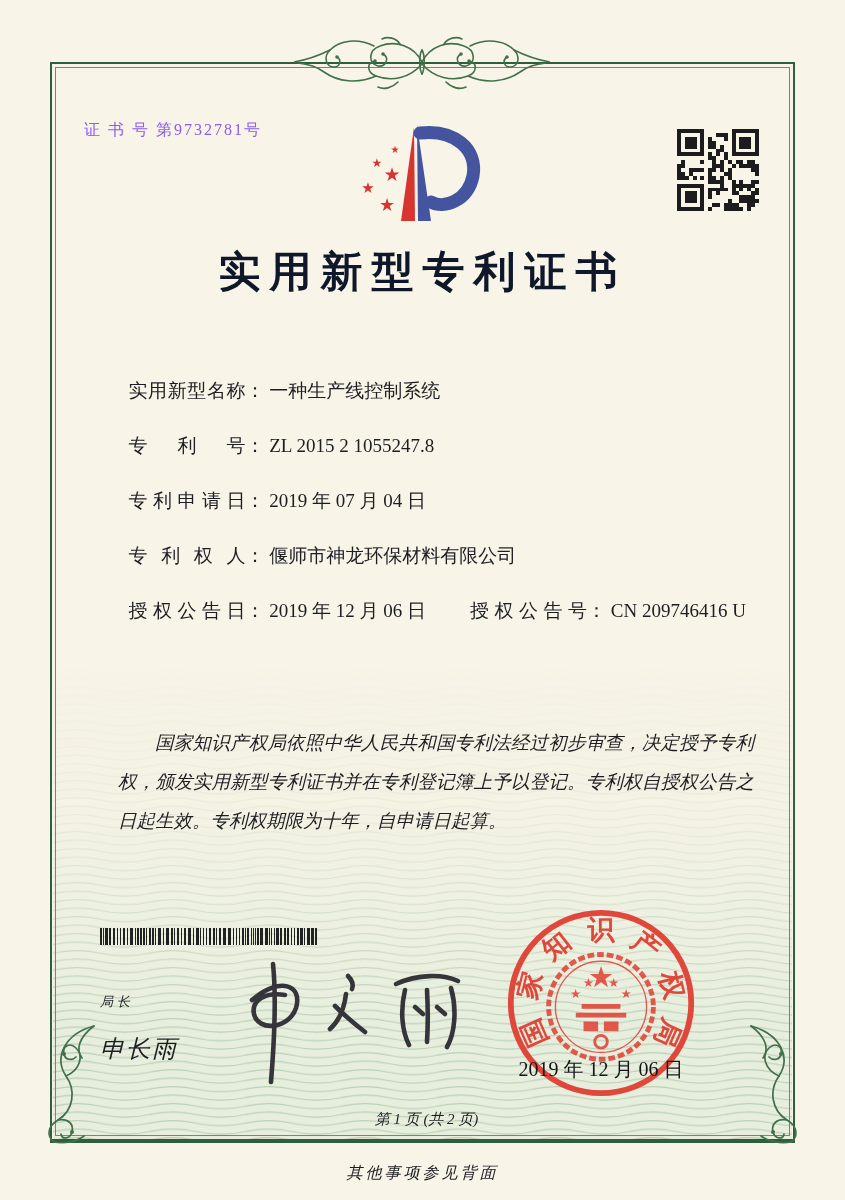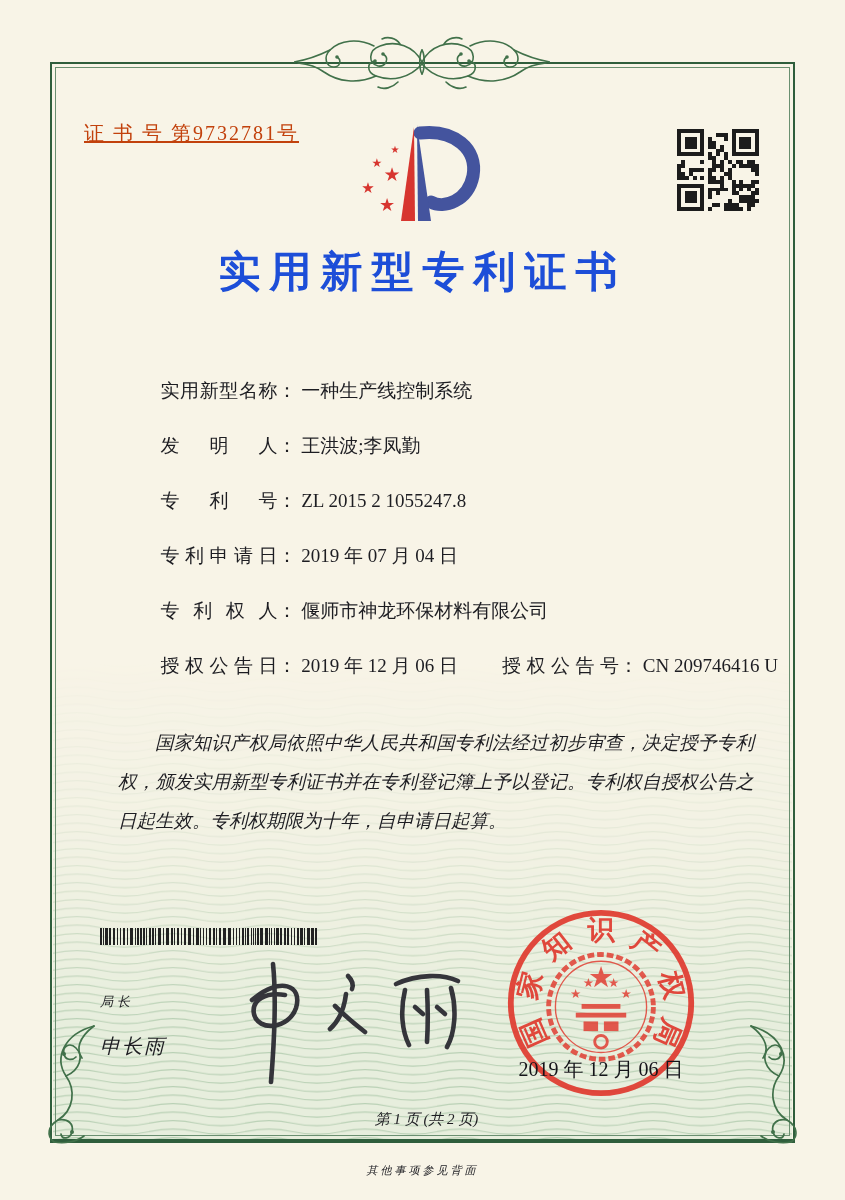--- a/index.html
+++ b/index.html
@@ -5,46 +5,46 @@
   html,body{margin:0;padding:0;background:#d8d4c8;}
   .page{position:relative;width:845px;height:1200px;margin:0 auto;background:#f8f4e7;
         font-family:"Liberation Serif","DejaVu Serif",serif;color:#1d1d22;overflow:hidden;}
   
   .frame{position:absolute;left:50px;top:62px;width:745px;height:1081px;
          border:2px solid #2f5e3c;border-bottom-width:4px;box-sizing:border-box;z-index:4;pointer-events:none;}
   .frame-inner{position:absolute;left:3px;top:3px;right:3px;bottom:3px;border:1px solid #6a8f70;}
   
   .waves{position:absolute;left:53px;top:660px;width:739px;height:481px;z-index:1;}
   
-  .certno{position:absolute;left:84px;top:120px;font-size:20px;letter-spacing:2px;color:#c2410c;white-space:pre;z-index:3;text-decoration:underline;}
+  .certno{position:absolute;left:84px;top:120px;font-size:16px;letter-spacing:2px;color:#8b5cf6;white-space:pre;z-index:3;}
   .logo{position:absolute;left:354px;top:121px;z-index:3;}
   .qr{position:absolute;left:677px;top:129px;width:82px;height:82px;z-index:3;}
   .title{position:absolute;left:0;top:244px;width:100%;text-align:center;font-size:42px;font-weight:bold;
-         letter-spacing:9px;color:#1d4ed8;z-index:3;}
+         letter-spacing:9px;color:#0f172a;z-index:3;}
   
   .fields{position:absolute;left:100px;top:356px;width:680px;font-size:19px;z-index:3;}
   .frow{height:55px;position:relative;white-space:pre;}
-  .flabel{display:inline-block;width:117px;text-align:justify;text-align-last:justify;vertical-align:bottom;margin-left:32px;}
+  .flabel{display:inline-block;width:117px;text-align:justify;text-align-last:justify;vertical-align:bottom;}
   .fvalue{white-space:pre;}
   .grant-no{position:absolute;left:332px;top:0;white-space:pre;}
   
   .bodytext{position:absolute;left:100px;top:706px;width:672px;font-size:18.5px;line-height:39px;
             text-align:justify;z-index:3;}
   .bodytext p{margin:18px;text-indent:2em;}
   .kai{font-style:italic;}
   
   .barcode{position:absolute;left:100px;top:928px;z-index:3;}
   .signer-title{position:absolute;left:100px;top:993px;font-size:13px;letter-spacing:4px;z-index:3;}
-  .signer-name{position:absolute;left:100px;top:1033px;font-size:20px;letter-spacing:2px;z-index:3;}
+  .signer-name{position:absolute;left:100px;top:1033px;font-size:24px;letter-spacing:2px;z-index:3;}
   .autograph{position:absolute;left:228px;top:948px;z-index:3;}
   .seal{position:absolute;left:504px;top:906px;width:194px;height:194px;z-index:3;opacity:.92;}
   .seal-date{position:absolute;left:510px;top:1056px;width:182px;text-align:center;font-size:20px;
              color:#141419;white-space:pre;z-index:5;}
   .page-ind{position:absolute;left:4px;top:1110px;width:100%;text-align:center;font-size:15px;white-space:pre;z-index:3;}
-  .back-note{position:absolute;left:0;top:1163px;width:100%;text-align:center;font-size:11px;letter-spacing:3px;z-index:3;}
+  .back-note{position:absolute;left:0;top:1163px;width:100%;text-align:center;font-size:16px;letter-spacing:3px;z-index:3;}
   
   .orn-top{position:absolute;left:294px;top:34px;z-index:5;}
   .orn-bl{position:absolute;left:38px;top:1024px;z-index:5;}
   .orn-br{position:absolute;left:743px;top:1024px;z-index:5;}
 </style>
 </head>
 <body>
 
 <div class="page">
 
@@ -258,23 +258,20 @@
       <rect x="2" y="16" width="3" height="3" fill="#1c1c1c"></rect>
     </svg>
 
   <div class="title">实用新型专利证书</div>
 
   <div class="fields">
     <div class="frow">
       <span class="flabel">实用新型名称</span><span>：</span> <span class="fvalue">一种生产线控制系统</span>
     </div>
     <div class="frow">
-      <span class="flabel">发明人</span><span>：</span> <span class="fvalue">王洪波;李凤勤</span>
-    </div>
-    <div class="frow">
       <span class="flabel">专利号</span><span>：</span> <span class="fvalue">ZL 2015 2 1055247.8</span>
     </div>
     <div class="frow">
       <span class="flabel">专利申请日</span><span>：</span> <span class="fvalue">2019 年 07 月 04 日</span>
     </div>
     <div class="frow">
       <span class="flabel">专利权人</span><span>：</span> <span class="fvalue">偃师市神龙环保材料有限公司</span>
     </div>
     <div class="frow">
       <span class="flabel">授权公告日</span><span>：</span> <span class="fvalue">2019 年 12 月 06 日</span>

